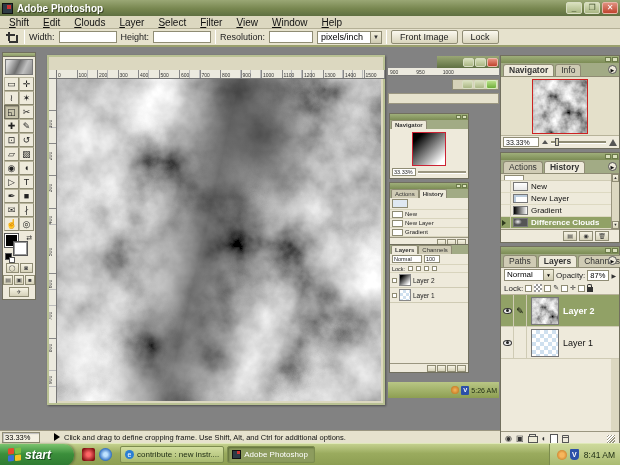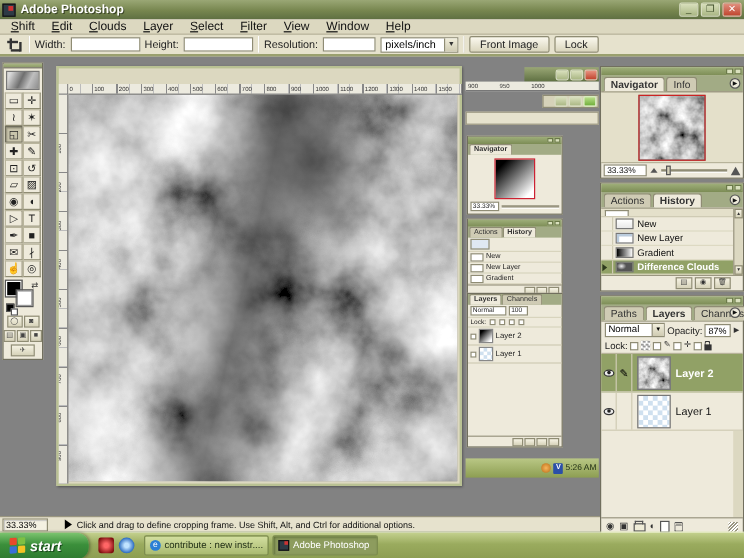--- a/index.html
+++ b/index.html
@@ -717,15 +717,20 @@
     <div class="taskbtns">
       <div class="taskbtn">
         <span class="tk-ie">e</span>
         <span>contribute : new instr....</span>
       </div>
       <div class="taskbtn active">
         <span class="tk-ps"></span>
         <span>Adobe Photoshop</span>
       </div>
     </div>
+    <div class="tray">
+      <div class="trayicon1"></div>
+      <div class="trayicon2">V</div>
+      <span class="traytime">8:41 AM</span>
+    </div>
   </div>
 
 </div>
 
 </body></html>

